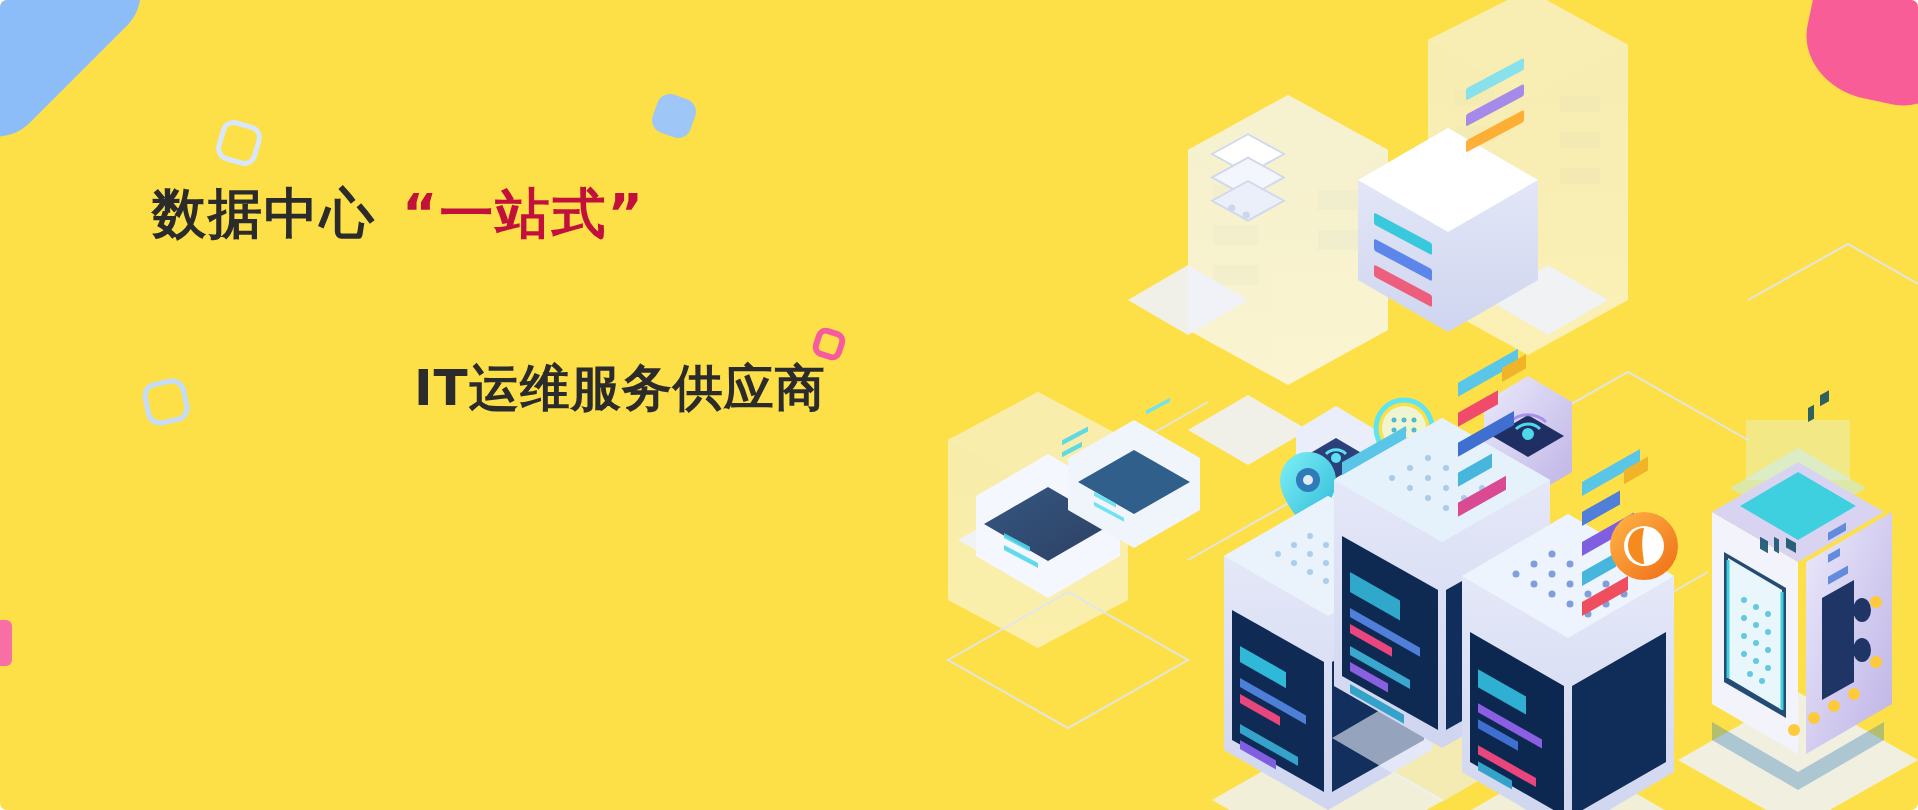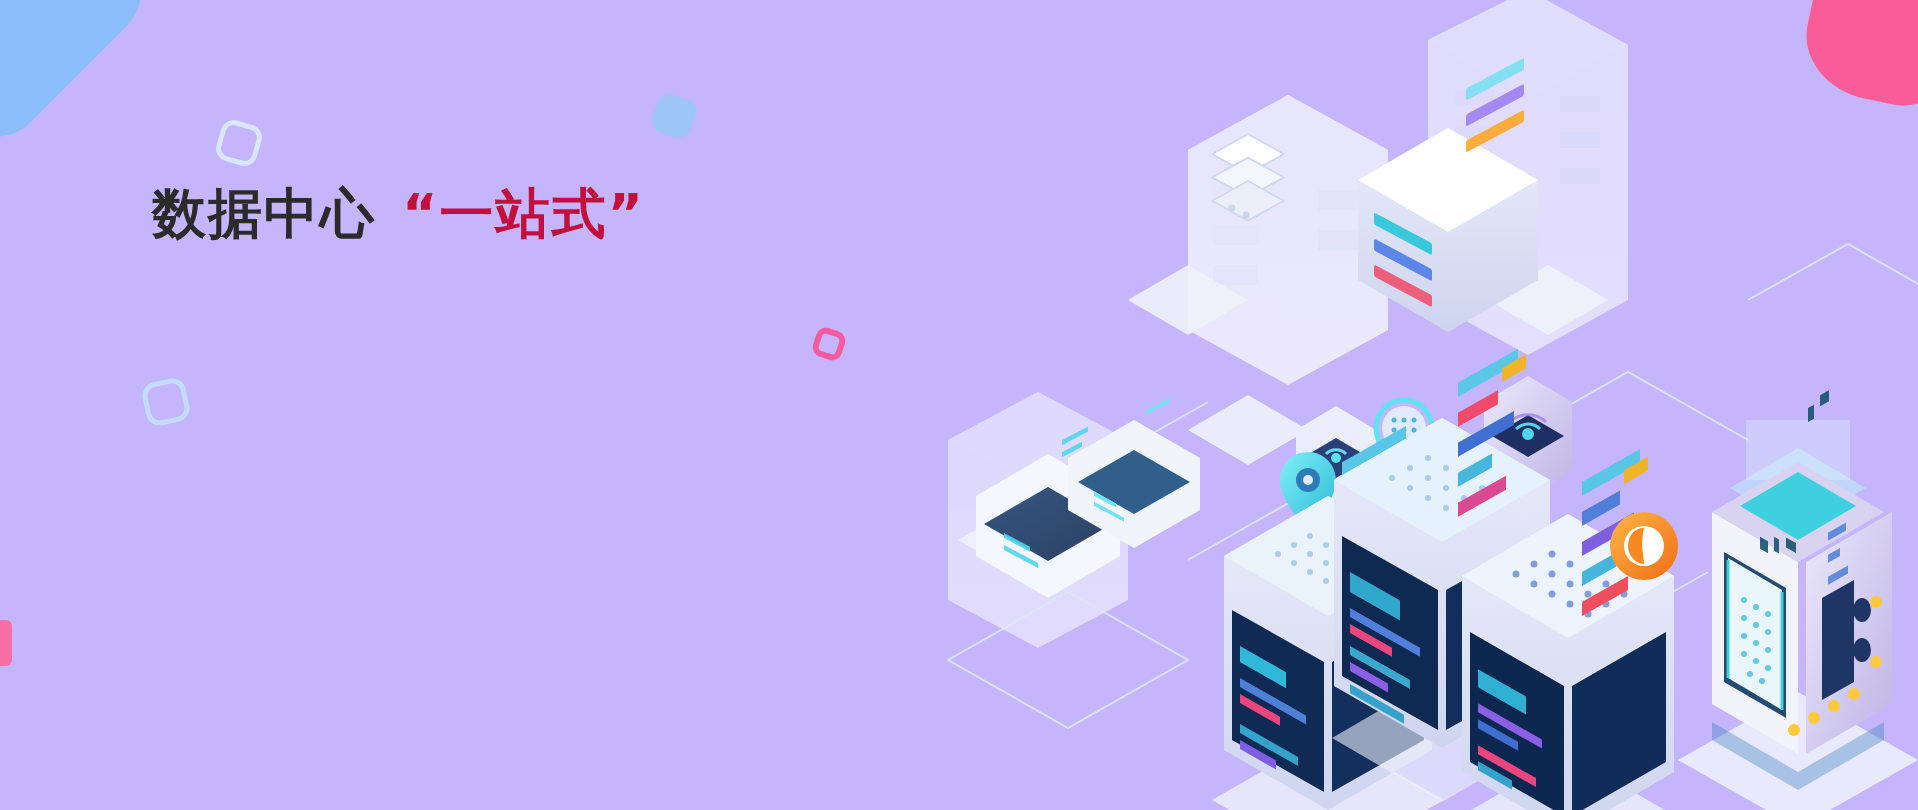--- a/index.html
+++ b/index.html
@@ -6,22 +6,23 @@
   * { margin:0; padding:0; box-sizing:border-box; }
   html, body {
     width:1918px; height:810px;
     overflow:hidden;
     background:#ffffff;
     font-family:"DejaVu Sans","Liberation Sans",sans-serif;
   }
   #banner {
     position:relative;
     width:1918px; height:810px;
-    background:#c4b5fd;
+    background:#fde047;
     overflow:hidden;
+    border-radius:7px;
   }
 
   
   .deco { position:absolute; }
 
   #shape-blue-corner {
     left:-118px; top:-122px;
     width:230px; height:230px;
     background:#8cbdf8;
     border-radius:46px;
@@ -115,20 +116,21 @@
   <div class="deco" id="shape-dot-blue"></div>
   <div class="deco" id="shape-ring-pink"></div>
   <div class="deco" id="shape-edge-pink"></div>
 
   <div id="copy">
 
     <div class="line" id="headline-1">
       <span class="seg-dark">数据中心</span><span style="display:inline-block;width:26px"></span><span class="quote">“</span><span class="seg-red">一站式</span><span class="quote">”</span>
     </div>
 
+    <div class="line" id="headline-2">IT运维服务供应商</div>
   </div>
 
   <div id="illustration">
     <svg viewBox="0 0 1030 810" xmlns="http://www.w3.org/2000/svg">
       <defs>
         <linearGradient id="gCab" x1="0" y1="0" x2="1" y2="1">
           <stop offset="0%" stop-color="#ffffff"></stop>
           <stop offset="100%" stop-color="#dfe3f5"></stop>
         </linearGradient>
         <linearGradient id="gCabSide" x1="0" y1="0" x2="0" y2="1">

